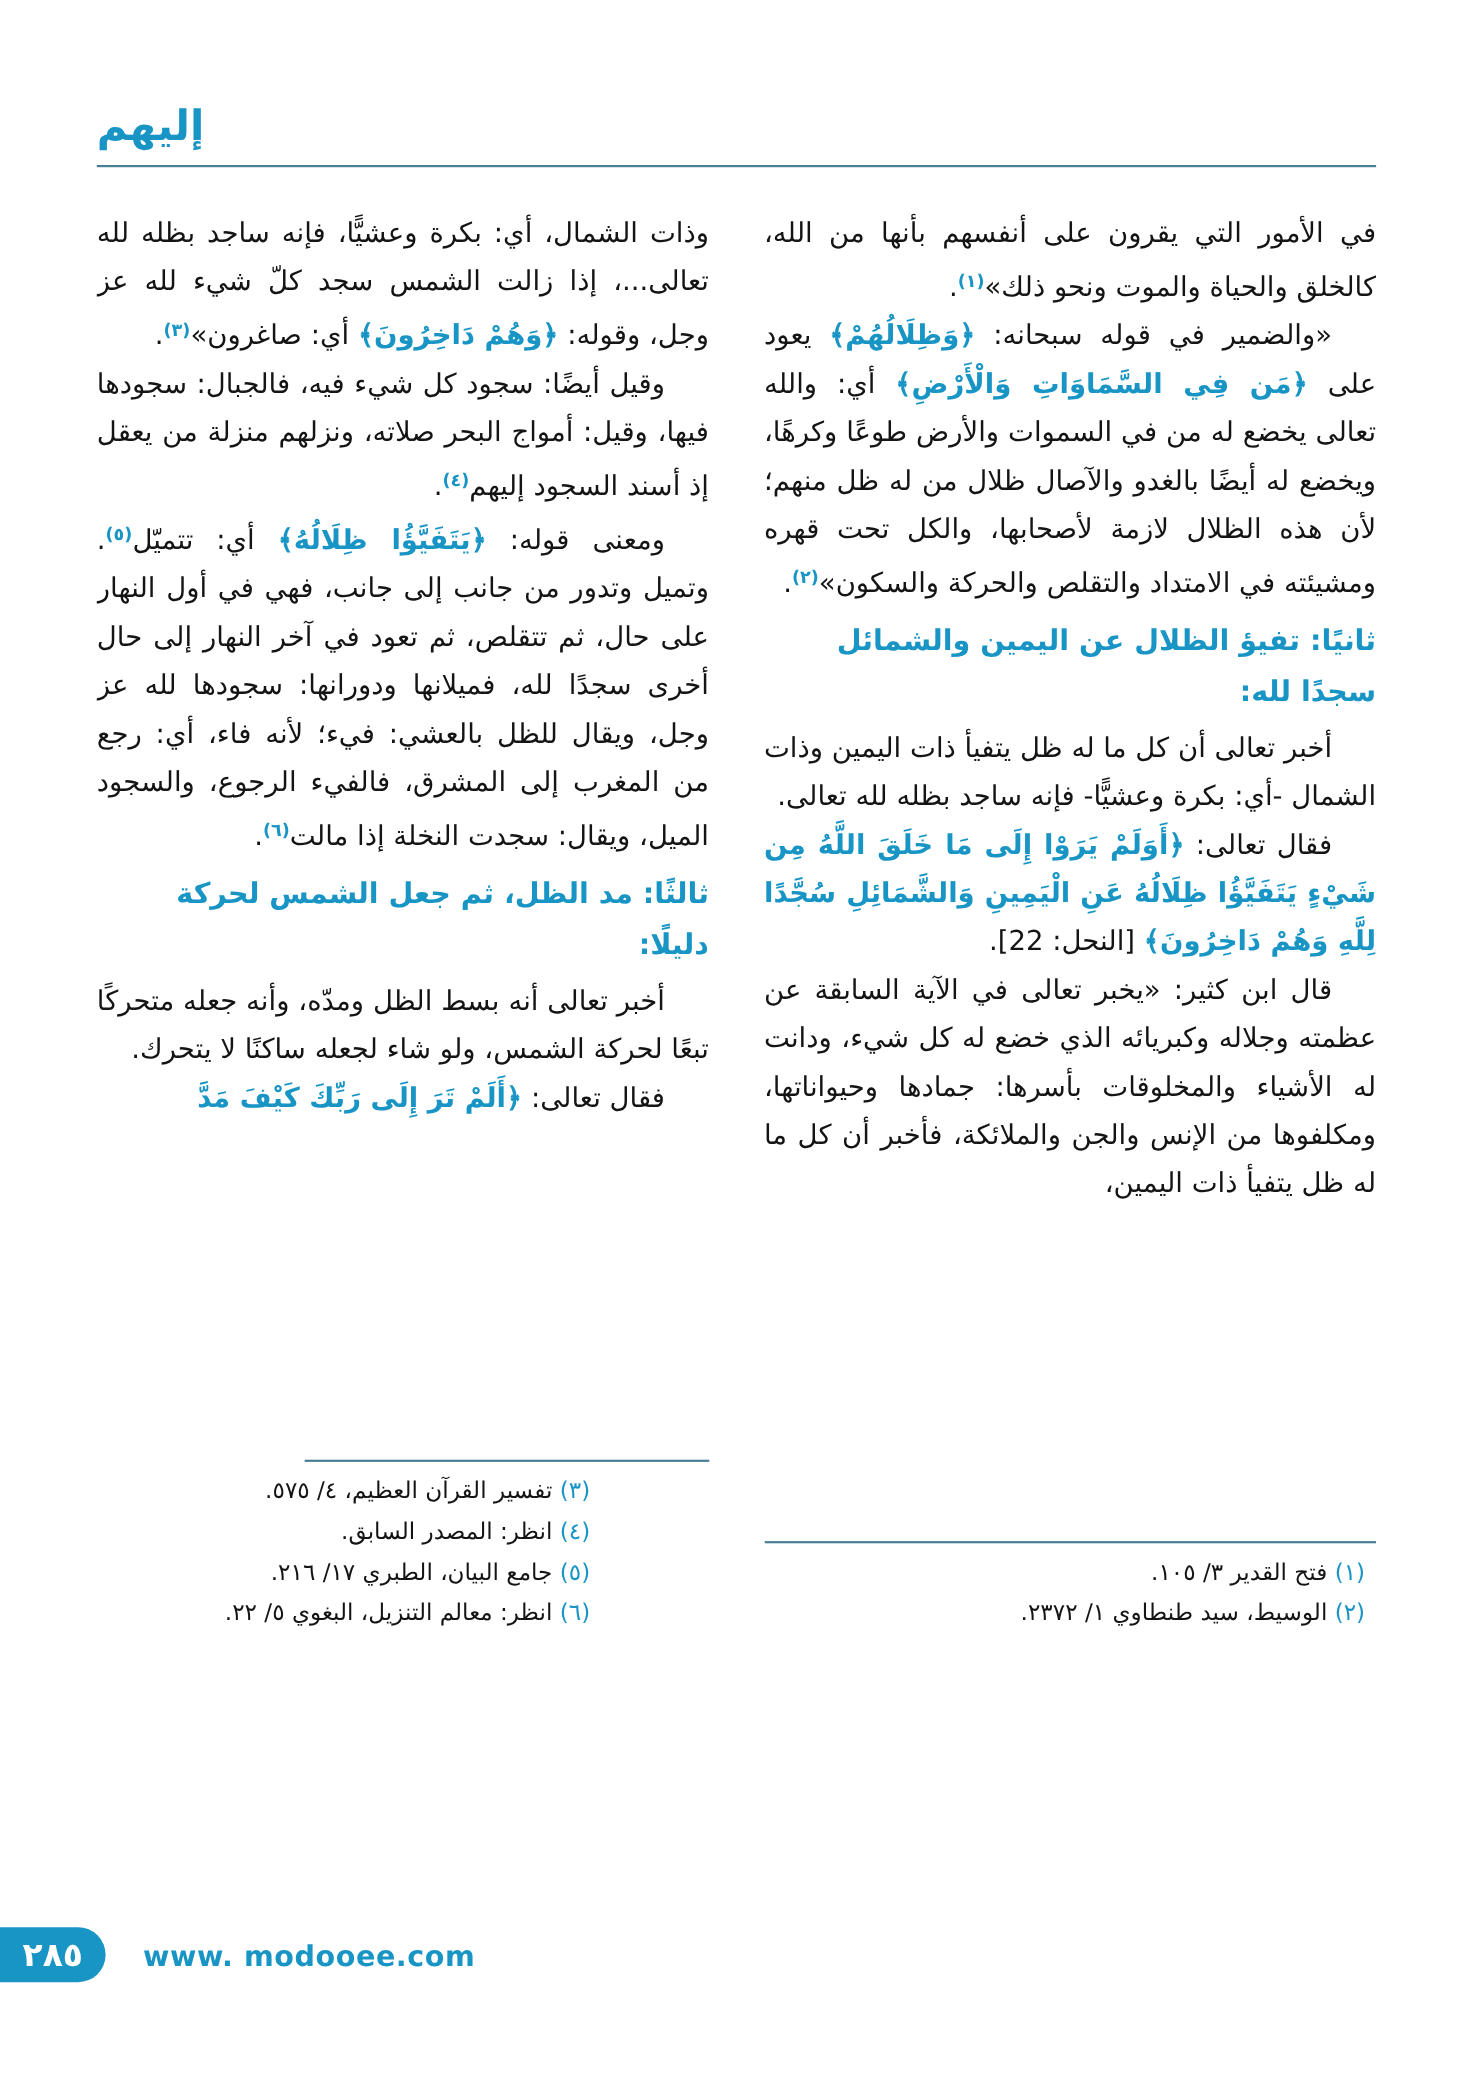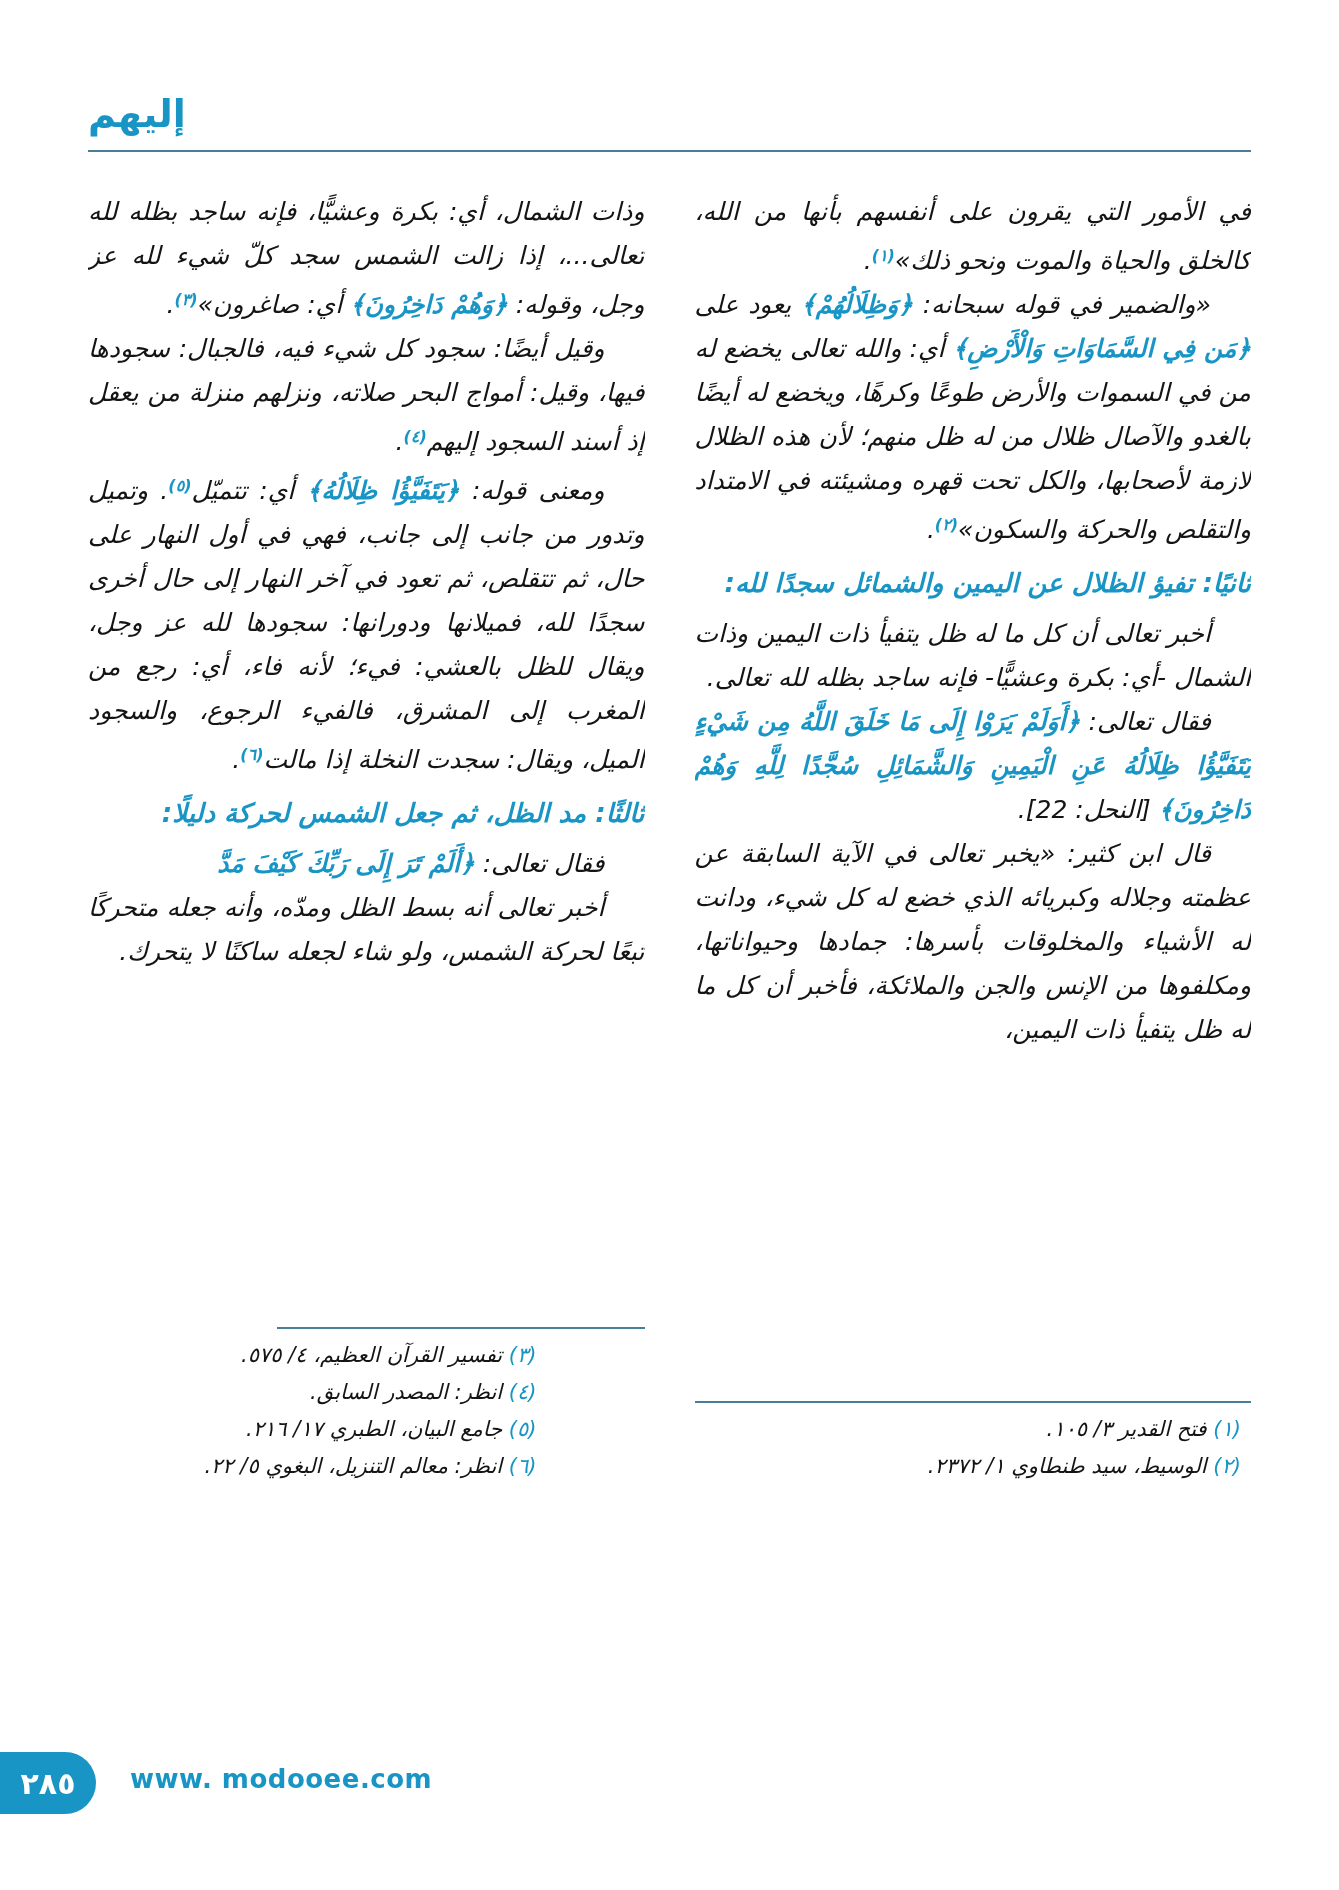--- a/index.html
+++ b/index.html
@@ -15,42 +15,42 @@
   
   .header { position:absolute; top:92px; left:88px; right:88px; direction:ltr; }
   .page-title { color:var(--accent); font-size:38px; font-weight:bold; text-align:left; line-height:1.2; }
   .header-rule { margin-top:12px; border-top:2px solid var(--rule); }
 
   
   .columns {
     position:absolute; top:190px; right:88px; left:88px; height:1295px;
     display:flex; gap:50px; direction:rtl;
   }
-  .col { flex:1 1 0; display:flex; flex-direction:column; overflow:hidden;font-style:italic; }
+  .col { flex:1 1 0; display:flex; flex-direction:column; overflow:hidden; }
   .paras { flex:1 1 auto; overflow:hidden; font-size:25px; line-height:44px; text-align:justify; }
   .para { text-align:justify; }
   .para.indent { text-indent:40px; }
   .heading { color:var(--accent); font-weight:bold; font-size:26px; line-height:46px; margin:8px 0 6px 0; text-align:right; }
   .q { color:var(--accent); font-weight:bold; }
   .sup { color:var(--accent); font-size:16px; vertical-align:8px; font-weight:bold; }
 
   
   .footnotes { font-size:21px; line-height:37px; }
   .fn-rule { border-top:2px solid var(--rule); margin-bottom:8px; }
   .col-left .fn-rule { width:66%; }
   .col-right .fn-rule { width:100%; }
   .fn-list { }
   .col-left .fn-list { padding-right:108px; }
   .col-right .fn-list { padding-right:10px; }
   .footnote { text-align:right; }
   .fn-num { color:var(--accent); }
 
   
   .page-badge {
-    position:absolute; left:0; top:1752px; width:96px; height:62px;
+    position:absolute; left:0; top:1752px; width:96px; height:50px;
     background:var(--accent); border-radius:0 31px 31px 0;
     color:#ffffff; font-size:30px; font-weight:bold;
     display:flex; align-items:center; justify-content:center; direction:ltr;
   }
   .website {
     position:absolute; left:130px; top:1764px; direction:ltr;
     color:var(--accent); font-size:26px; font-weight:bold; letter-spacing:0.5px;
   }
 </style>
 </head>
@@ -82,22 +82,22 @@
           </div>
       </div>
     </section>
 
     <section class="col col-left">
       <div class="paras">
           <p class="para"><span>وذات الشمال، أي: بكرة وعشيًّا، فإنه ساجد بظله لله تعالى...، إذا زالت الشمس سجد كلّ شيء لله عز وجل، وقوله: </span><span class="q">﴿وَهُمْ دَاخِرُونَ﴾</span><span> أي: صاغرون»</span><span class="sup">(٣)</span><span>.</span></p>
           <p class="para indent"><span>وقيل أيضًا: سجود كل شيء فيه، فالجبال: سجودها فيها، وقيل: أمواج البحر صلاته، ونزلهم منزلة من يعقل إذ أسند السجود إليهم</span><span class="sup">(٤)</span><span>.</span></p>
           <p class="para indent"><span>ومعنى قوله: </span><span class="q">﴿يَتَفَيَّؤُا ظِلَالُهُ﴾</span><span> أي: تتميّل</span><span class="sup">(٥)</span><span>. وتميل وتدور من جانب إلى جانب، فهي في أول النهار على حال، ثم تتقلص، ثم تعود في آخر النهار إلى حال أخرى سجدًا لله، فميلانها ودورانها: سجودها لله عز وجل، ويقال للظل بالعشي: فيء؛ لأنه فاء، أي: رجع من المغرب إلى المشرق، فالفيء الرجوع، والسجود الميل، ويقال: سجدت النخلة إذا مالت</span><span class="sup">(٦)</span><span>.</span></p>
           <p class="heading"><span>ثالثًا: مد الظل، ثم جعل الشمس لحركة دليلًا:</span></p>
+          <p class="para indent"><span>أخبر تعالى أنه بسط الظل ومدّه، وأنه جعله متحركًا تبعًا لحركة الشمس، ولو شاء لجعله ساكنًا لا يتحرك.</span></p>
           <p class="para indent"><span>فقال تعالى: </span><span class="q">﴿أَلَمْ تَرَ إِلَى رَبِّكَ كَيْفَ مَدَّ</span></p>
-          <p class="para indent"><span>أخبر تعالى أنه بسط الظل ومدّه، وأنه جعله متحركًا تبعًا لحركة الشمس، ولو شاء لجعله ساكنًا لا يتحرك.</span></p>
         </div>
       <div class="footnotes">
         <div class="fn-rule"></div>
         <div class="fn-list">
             <p class="footnote"><span class="fn-num">(٣)</span><span>&nbsp;تفسير القرآن العظيم، ٤/ ٥٧٥.</span></p>
             <p class="footnote"><span class="fn-num">(٤)</span><span>&nbsp;انظر: المصدر السابق.</span></p>
             <p class="footnote"><span class="fn-num">(٥)</span><span>&nbsp;جامع البيان، الطبري ١٧/ ٢١٦.</span></p>
             <p class="footnote"><span class="fn-num">(٦)</span><span>&nbsp;انظر: معالم التنزيل، البغوي ٥/ ٢٢.</span></p>
           </div>
       </div>

